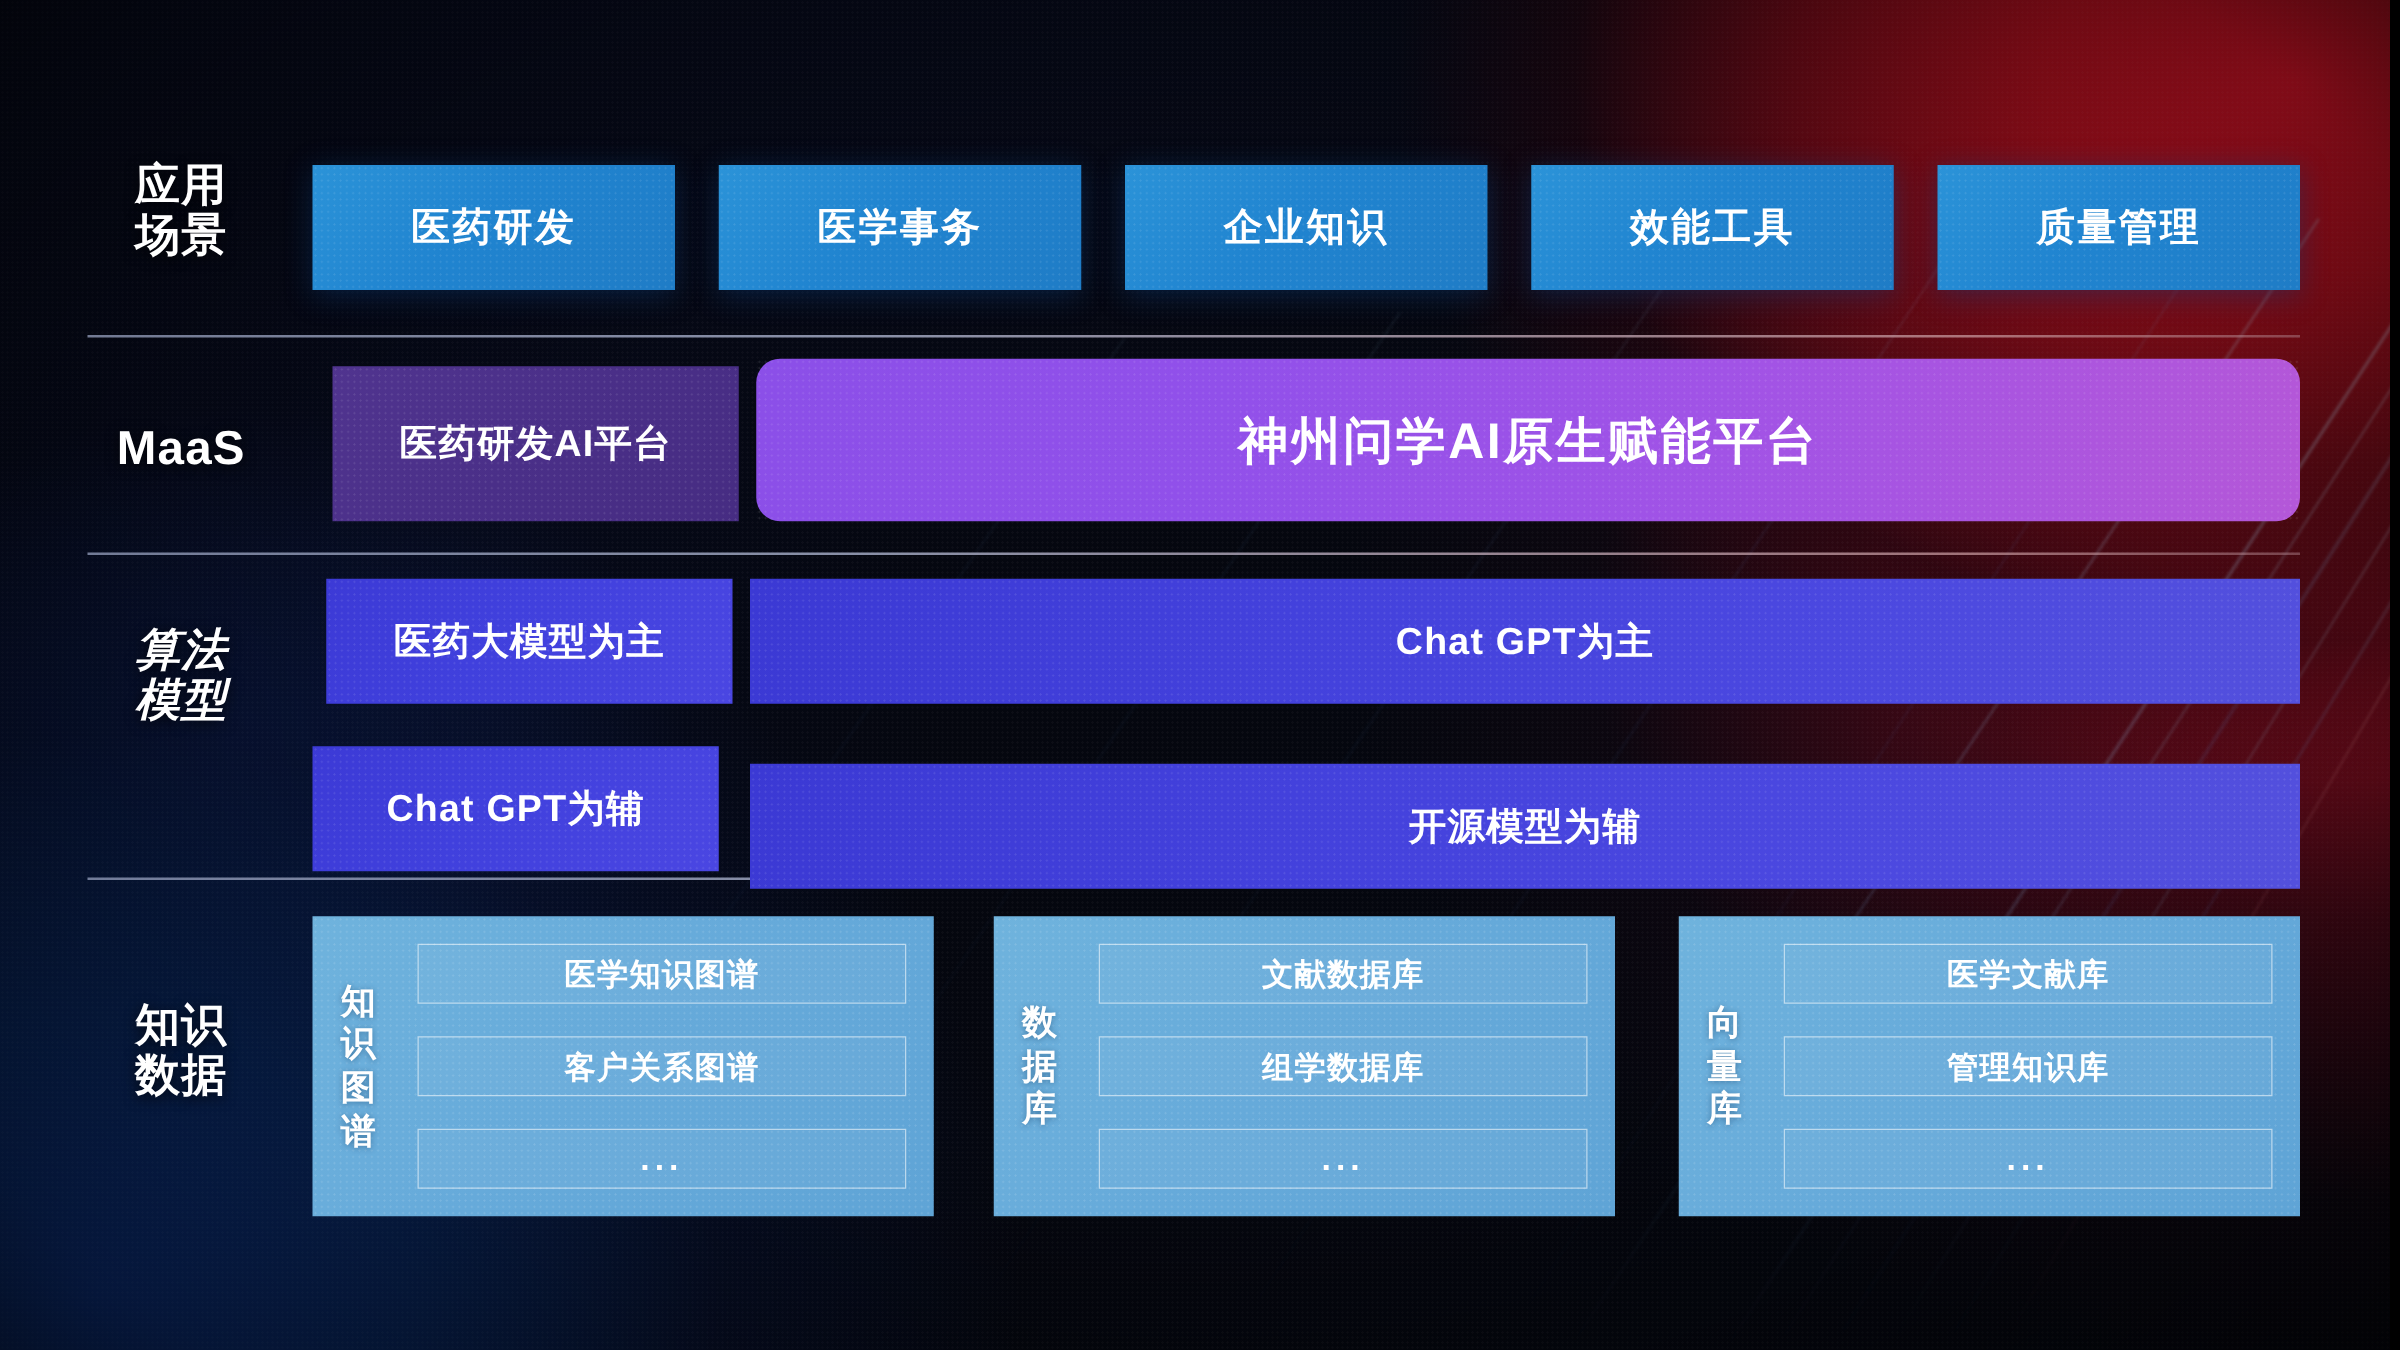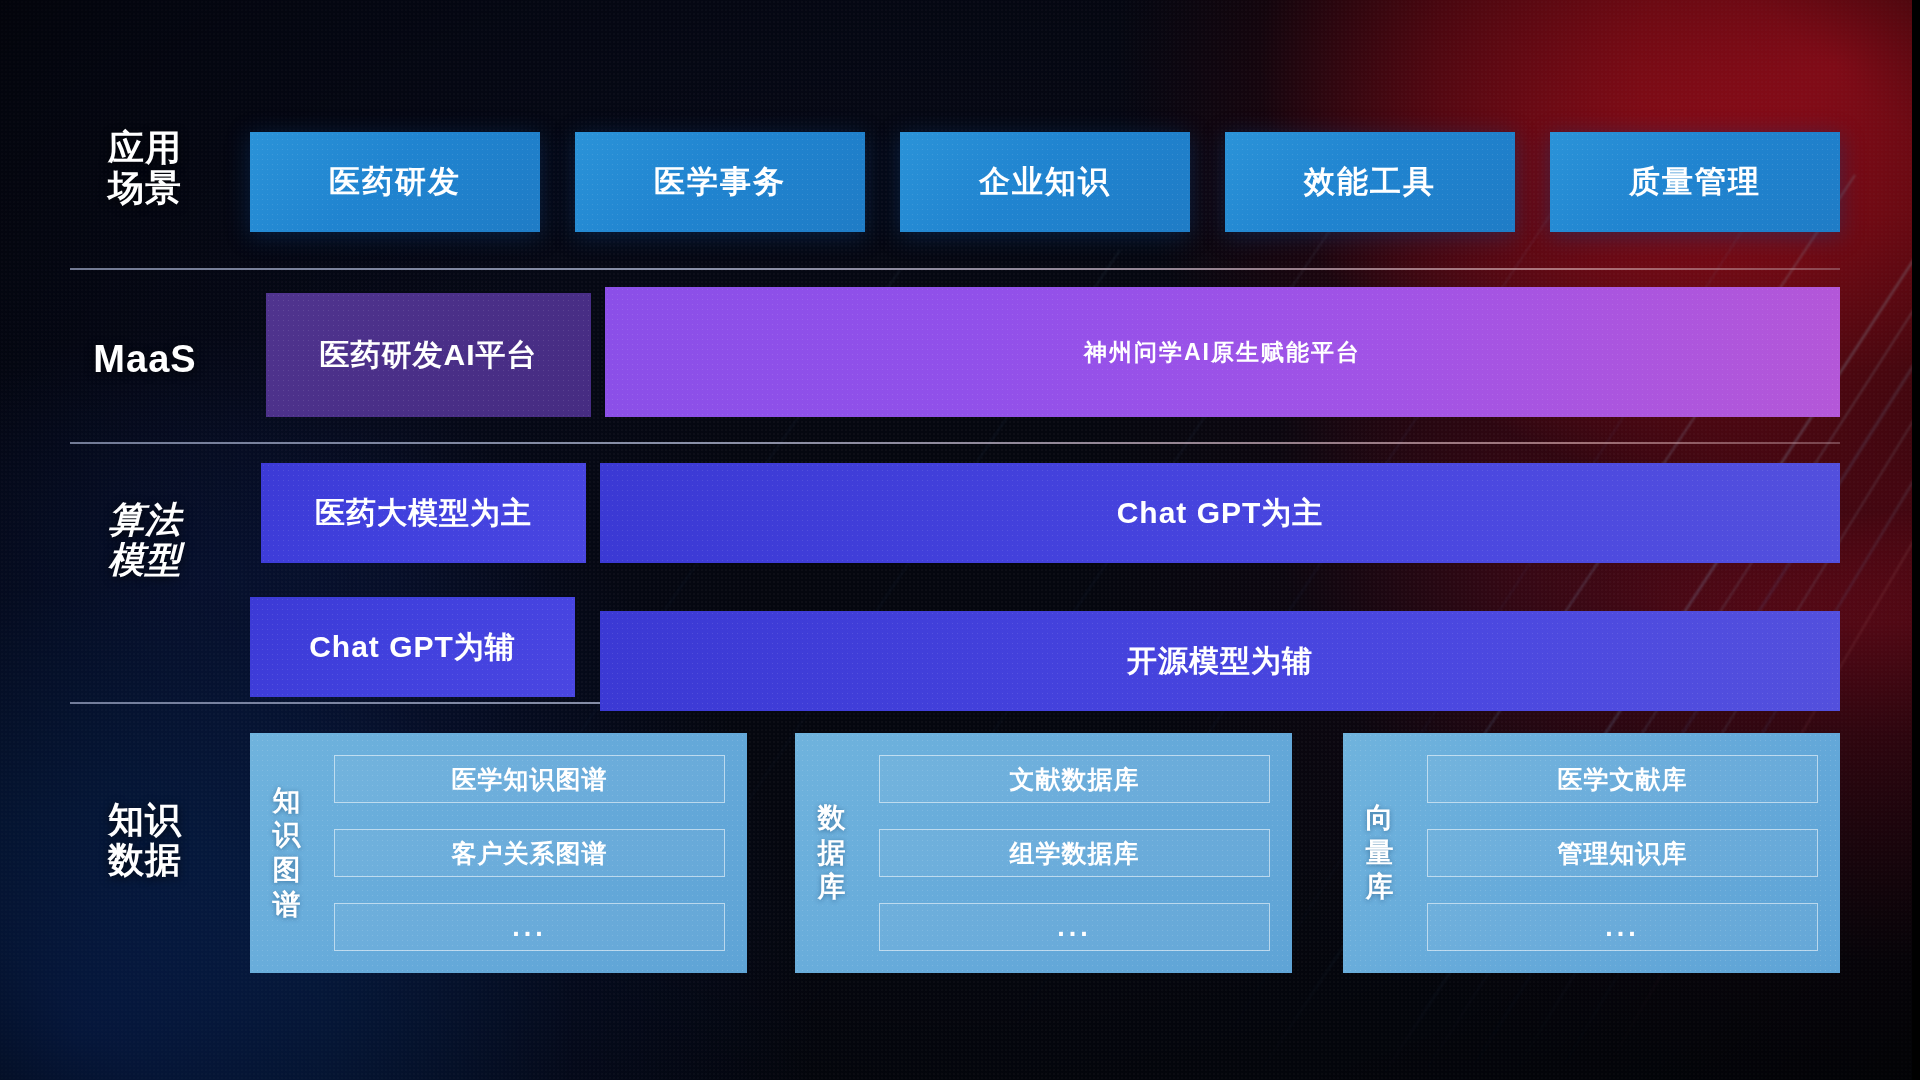--- a/index.html
+++ b/index.html
@@ -94,22 +94,23 @@
   }
 
   
   .maas-left {
     background: linear-gradient(135deg, #50348f 0%, #4a2f88 50%, #462c82 100%);
     font-size: 30px;
     letter-spacing: 1px;
   }
   .maas-right {
     background: linear-gradient(100deg, #8b4fe8 0%, #9150ea 30%, #a153e6 62%, #b457d8 100%);
-    font-size: 23px;
+    font-size: 40px;
     letter-spacing: 2px;
+    border-radius: 19px;
   }
 
   
   .algo-card {
     background: linear-gradient(125deg, #3c3ad6 0%, #4040dd 42%, #4a46e2 100%);
     font-size: 30px;
     letter-spacing: 1px;
   }
   .algo-wide {
     background: linear-gradient(100deg, #3b39d4 0%, #4341dc 35%, #4b48e0 70%, #5350dd 100%);

